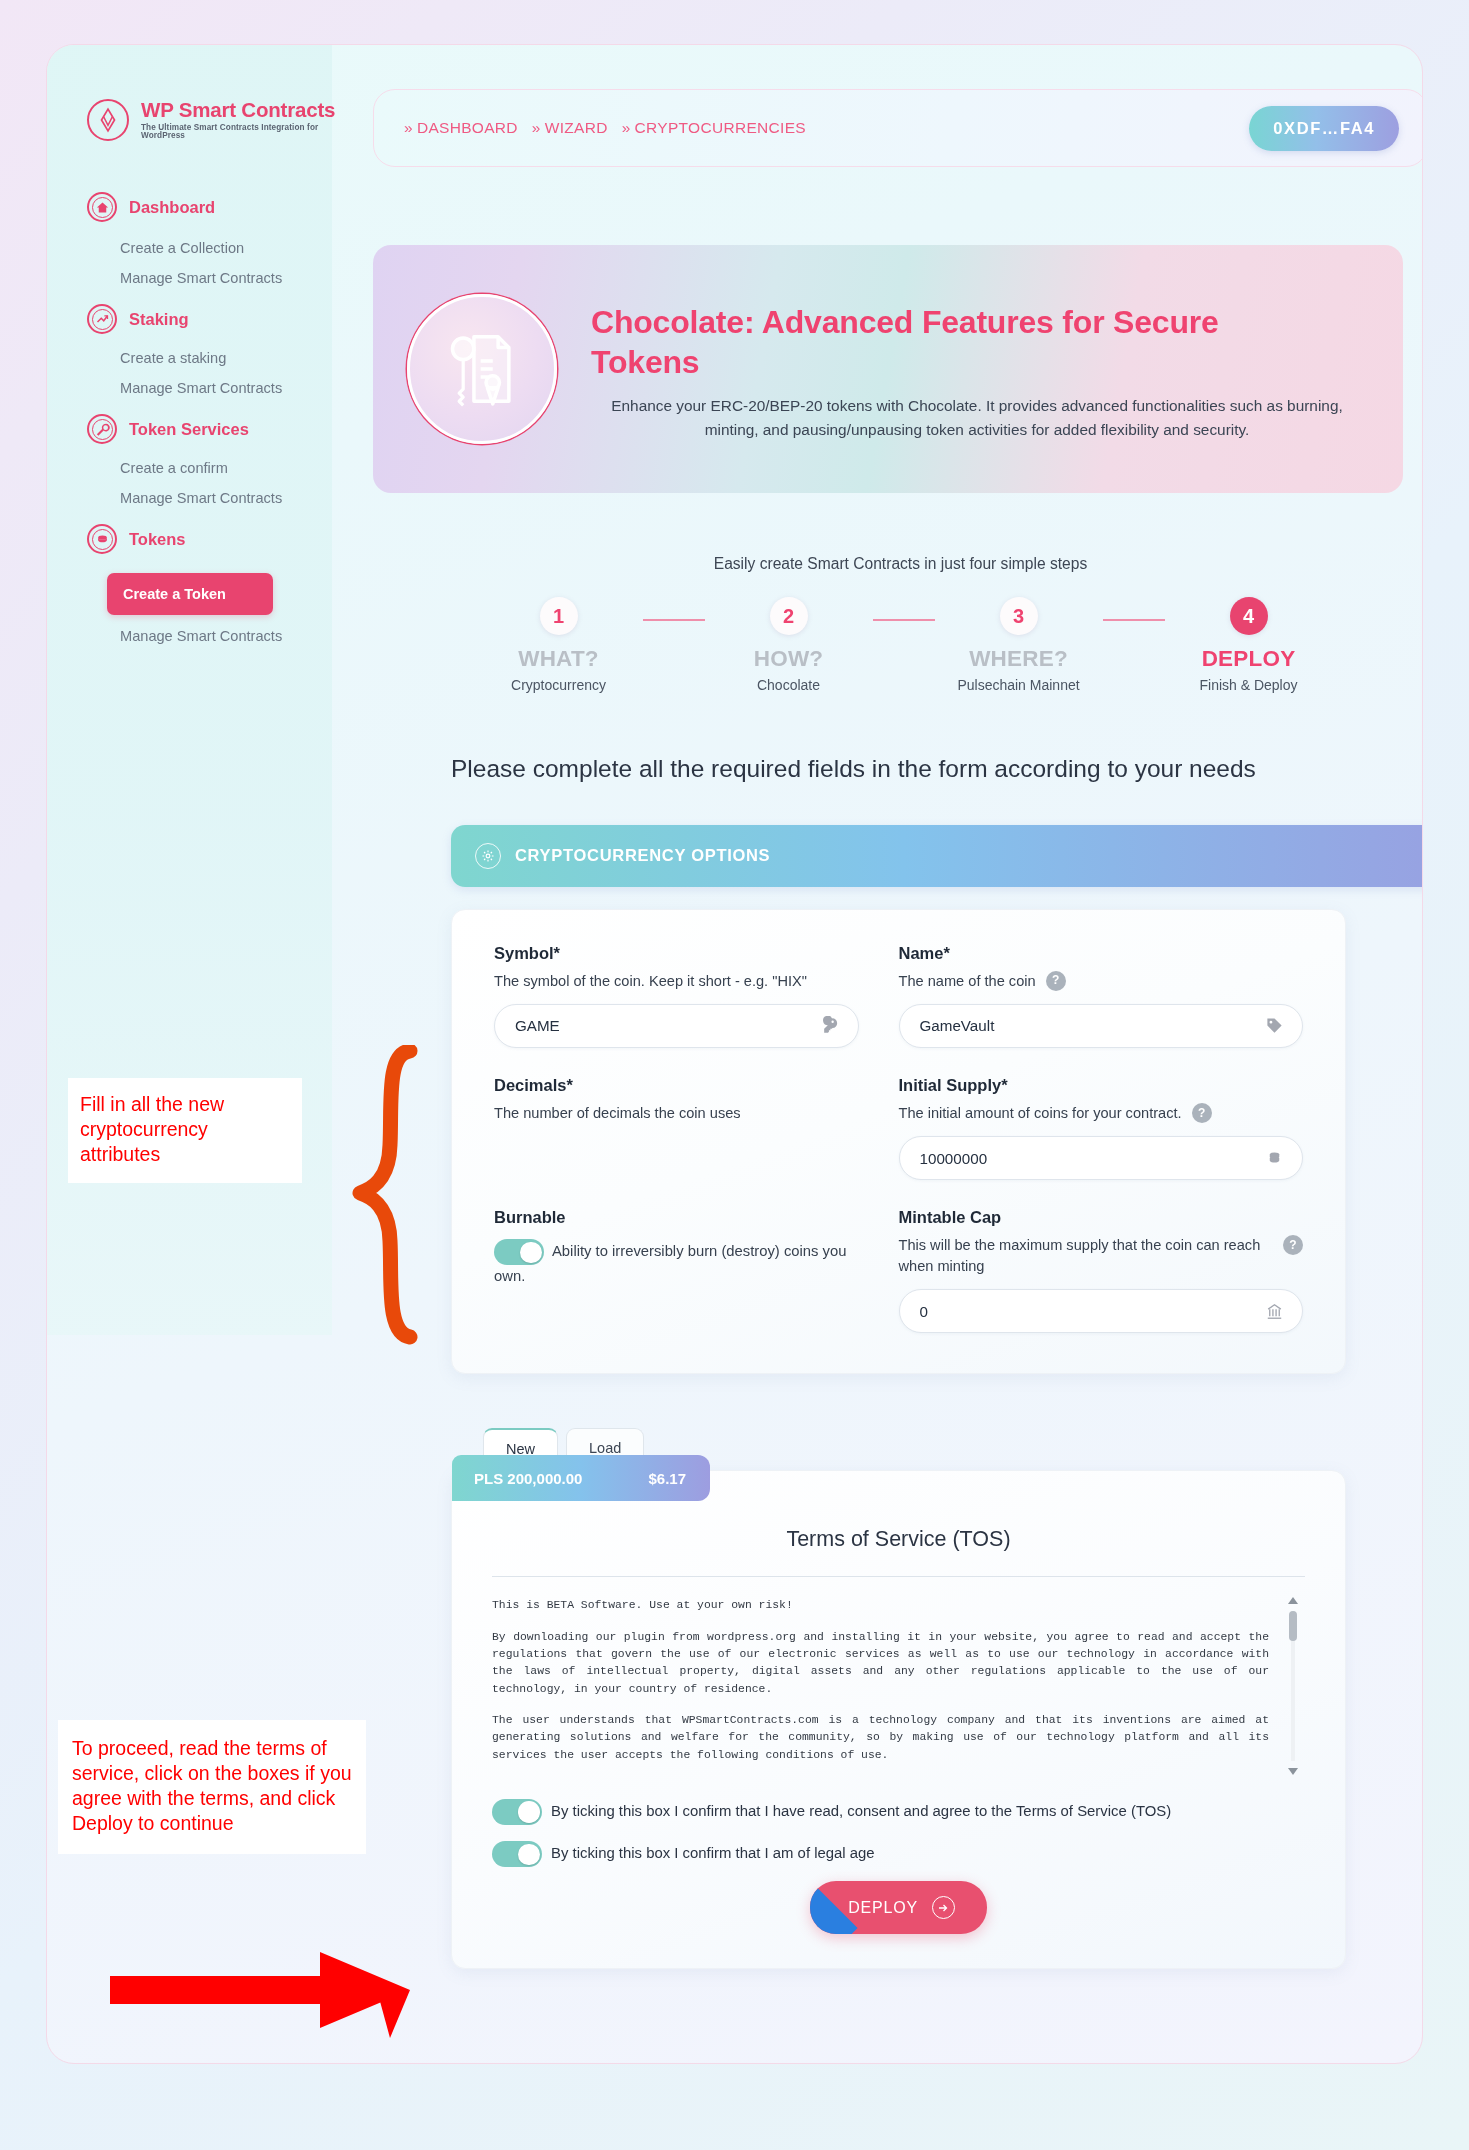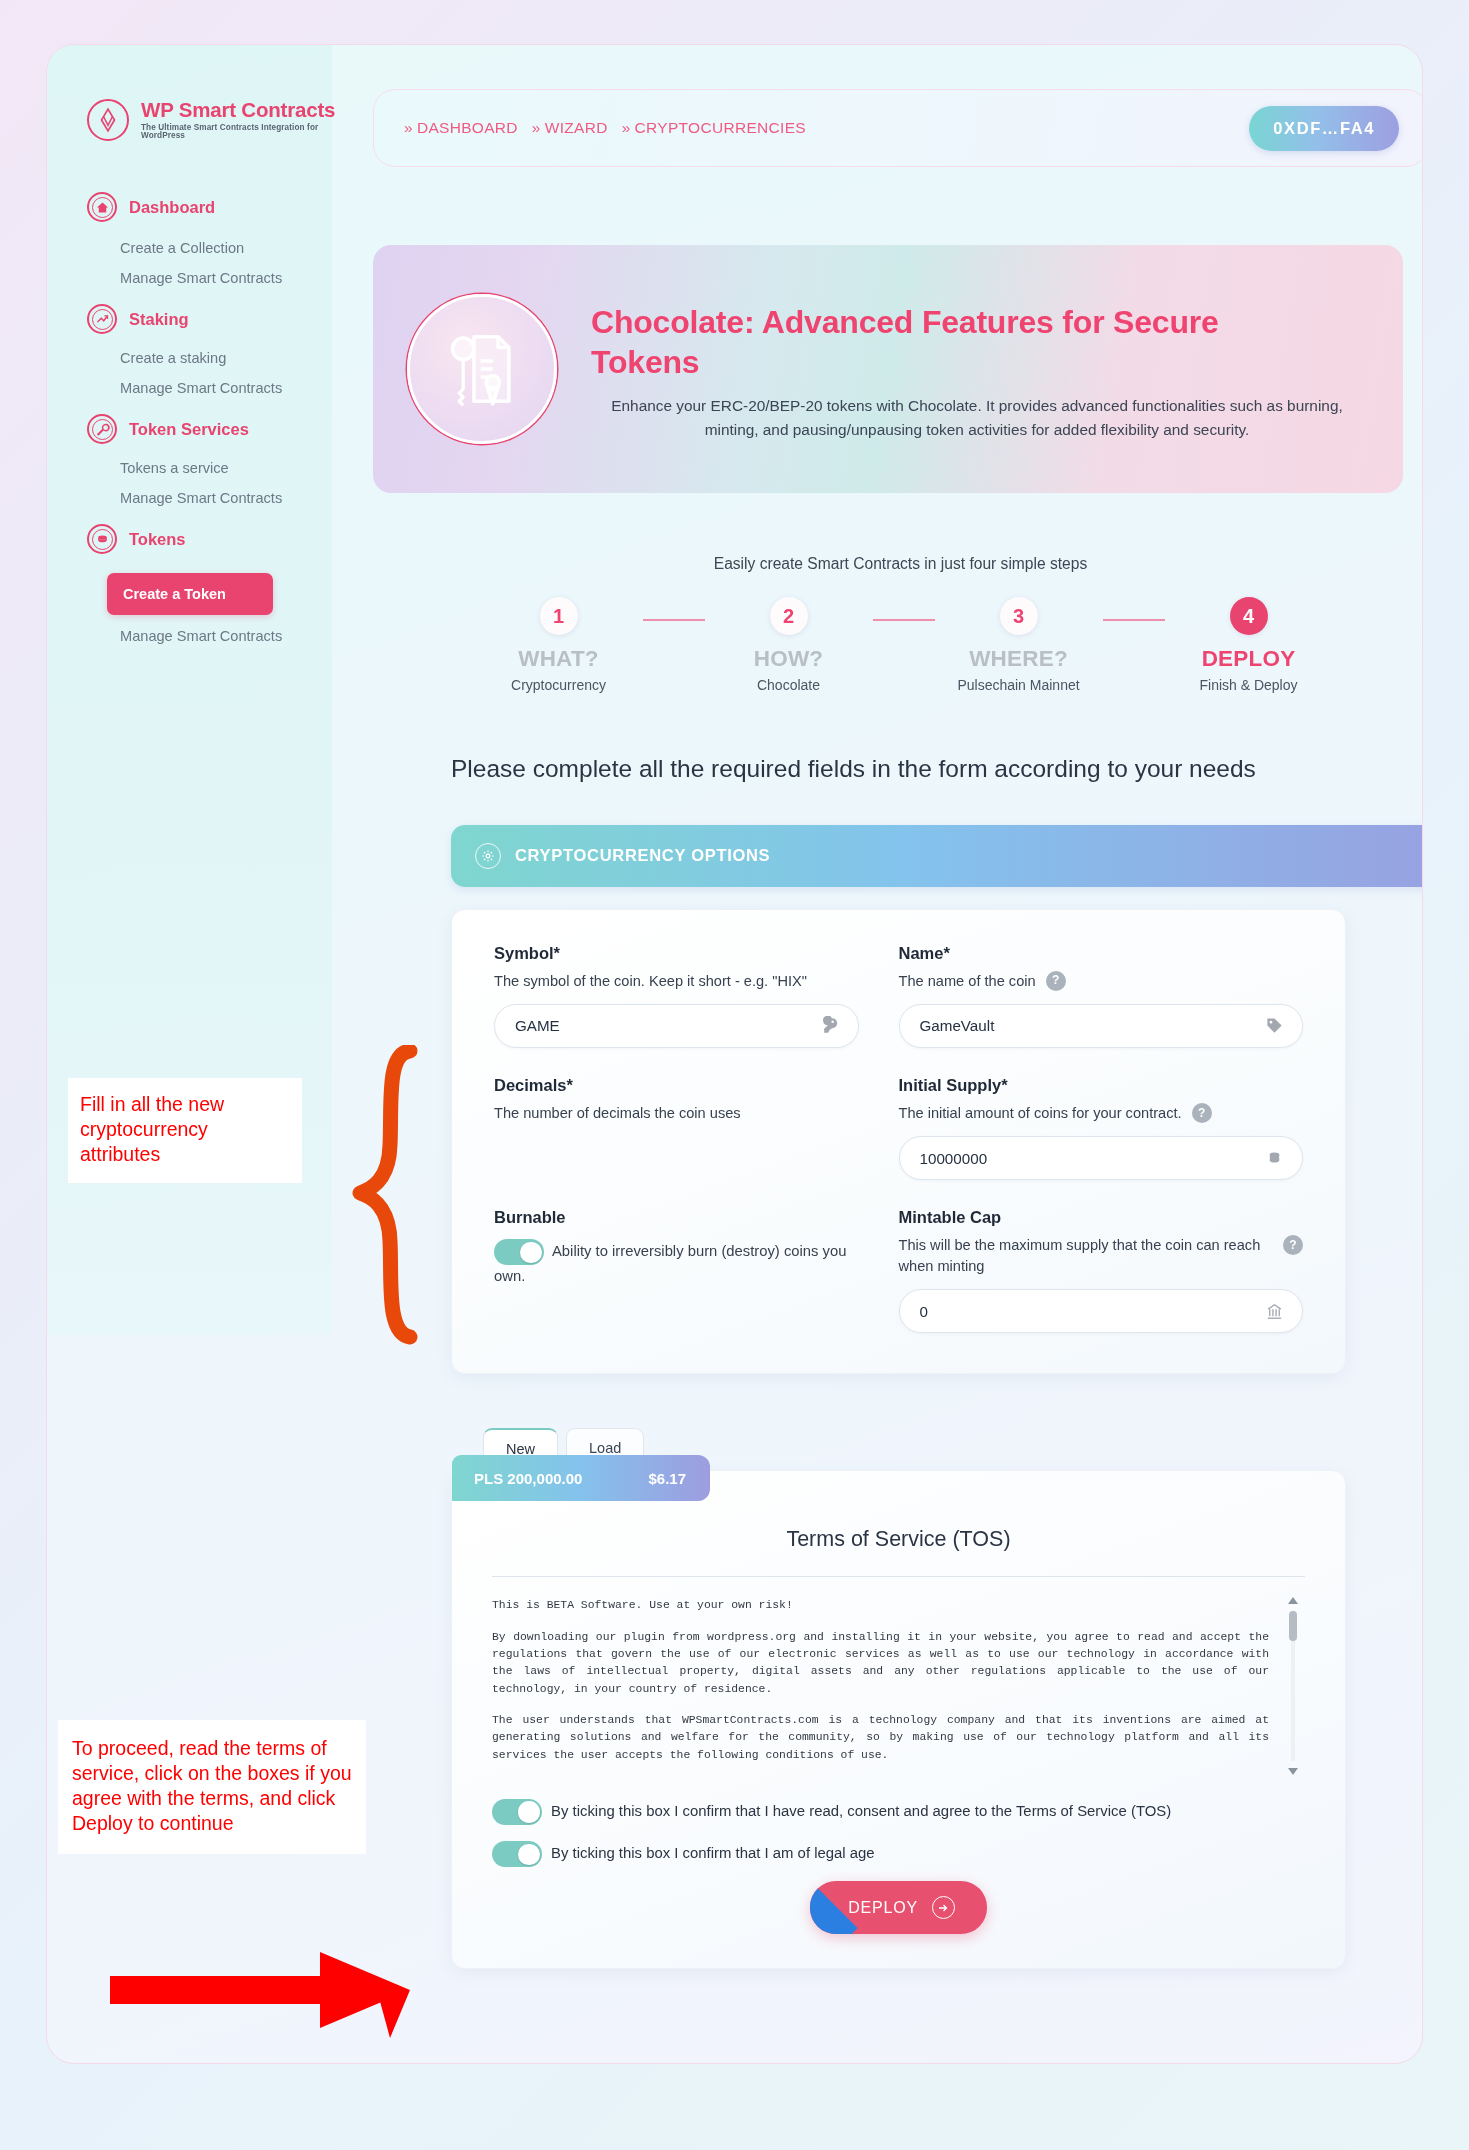--- a/index.html
+++ b/index.html
@@ -397,21 +397,21 @@
 
       <div class="nav-group">
         <div class="nav-main">
           <span class="nav-ico">
             <svg viewBox="0 0 24 24" fill="#e8446f">
                 <path d="M17 3a6 6 0 0 0-5.6 8.2L3 19.6 5.4 22l8.4-8.4A6 6 0 1 0 17 3Zm0 2.2a3.8 3.8 0 1 1 0 7.6 3.8 3.8 0 0 1 0-7.6Z"></path>
               </svg>
           </span>
           <span class="nav-main-label">Token Services</span>
         </div>
-        <div class="nav-sub">Tokens a service</div>
+        <div class="nav-sub">Create a confirm</div>
         <div class="nav-sub">Manage Smart Contracts</div>
       </div>
 
       <div class="nav-group">
         <div class="nav-main">
           <span class="nav-ico">
             <svg viewBox="0 0 24 24" fill="#e8446f">
                 <ellipse cx="12" cy="9" rx="7" ry="3.4"></ellipse>
                 <path d="M5 9v4c0 1.9 3.1 3.4 7 3.4s7-1.5 7-3.4V9c0 1.9-3.1 3.4-7 3.4S5 10.9 5 9Z"></path>
               </svg>

